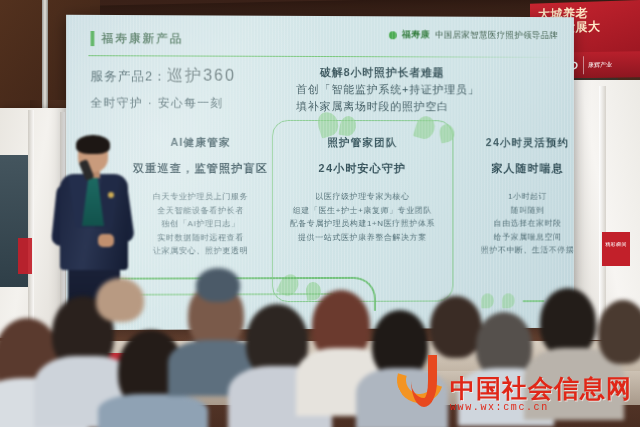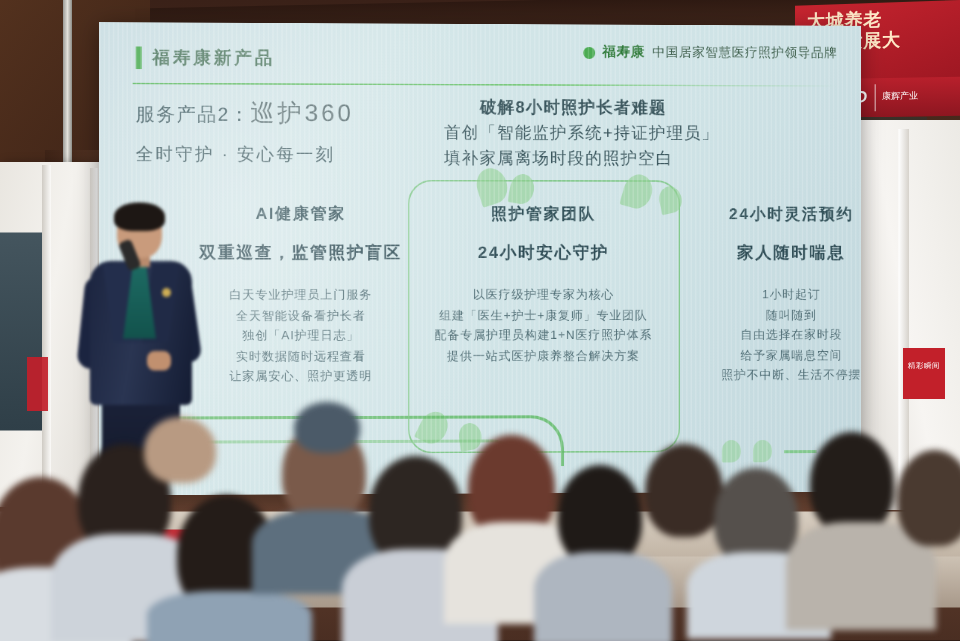--- a/index.html
+++ b/index.html
@@ -439,14 +439,24 @@
 
     <div class="aud" style="left:476px;top:312px;width:56px;height:66px;background:#55504c;"></div>
     <div class="aud-shoulder" style="left:458px;top:368px;width:96px;height:58px;background:#cfd6dd;"></div>
 
     <div class="aud" style="left:540px;top:288px;width:56px;height:68px;background:#231d19;"></div>
     <div class="aud-shoulder" style="left:524px;top:348px;width:100px;height:72px;background:#b9b3ab;"></div>
 
     <div class="aud" style="left:598px;top:300px;width:50px;height:64px;background:#4a3a30;"></div>
   </div>
 
+  <div class="wm">
+    <div class="wm-mark">
+      <span class="f1"></span>
+      <span class="f2"></span>
+    </div>
+    <div class="wm-txt">
+      <span class="wm-cn">中国社会信息网</span>
+      <span class="wm-url">www.wx:cmc.cn</span>
+    </div>
+  </div>
 
 </div>
 
 </body></html>

